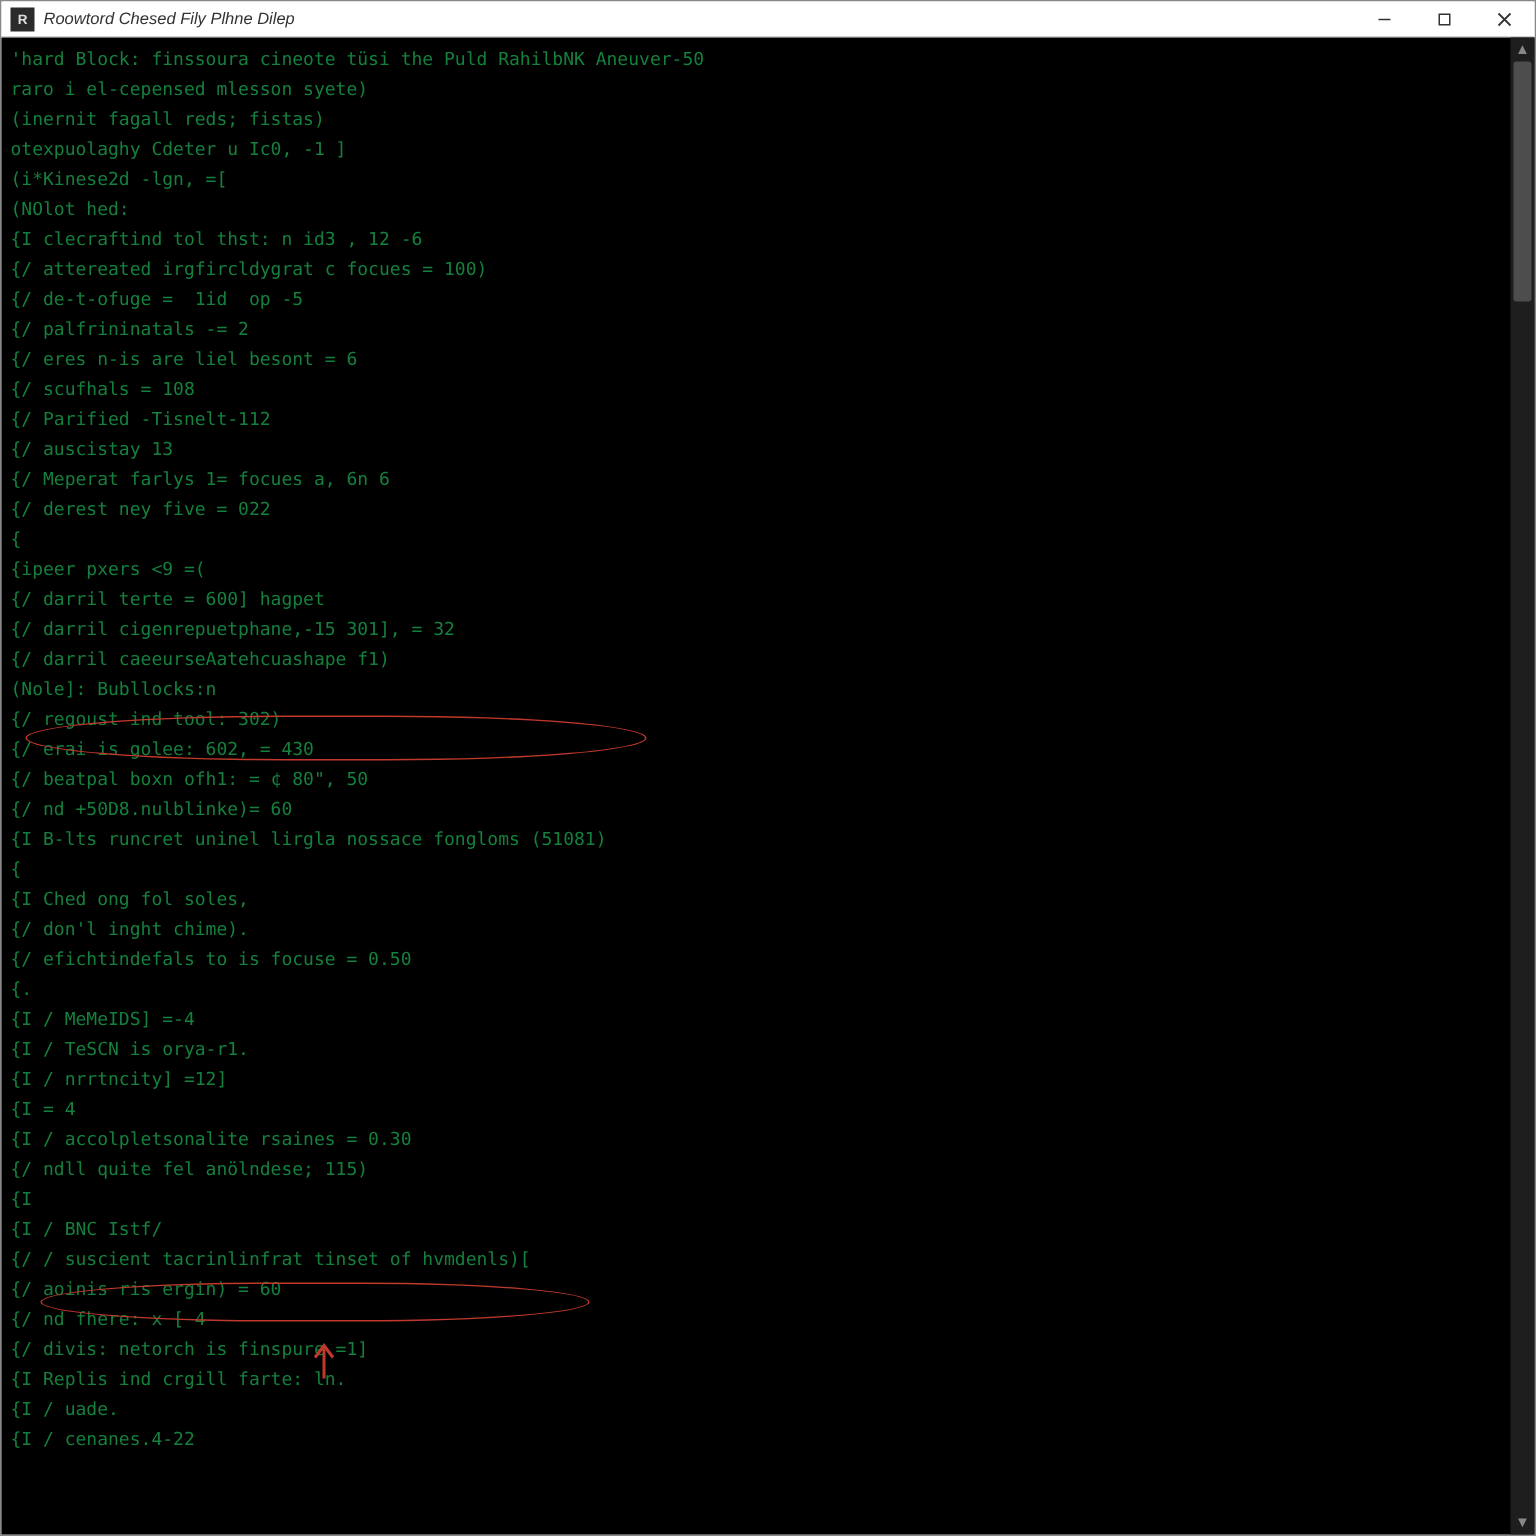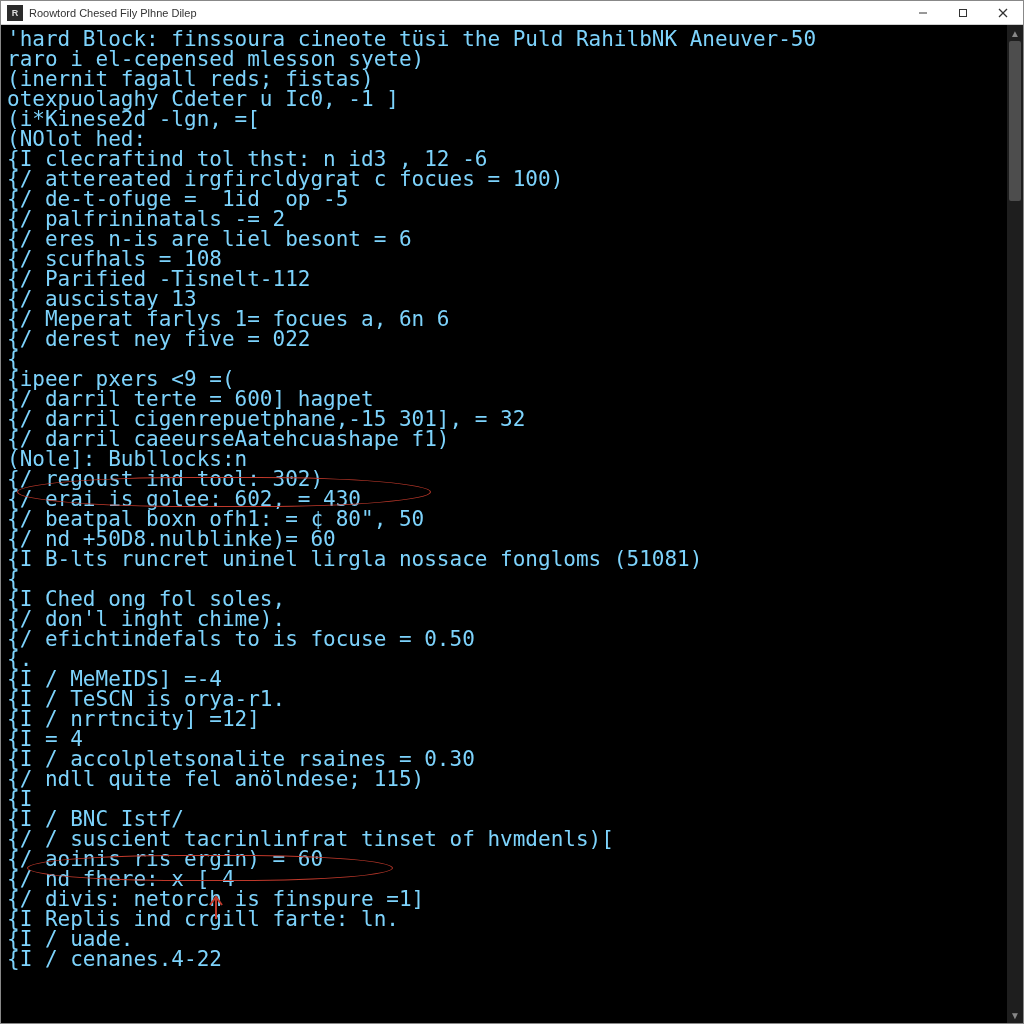--- a/index.html
+++ b/index.html
@@ -1,25 +1,25 @@
 <!DOCTYPE html>
 <html><head>
 <meta charset="utf-8">
 <style>
   * { margin: 0; padding: 0; box-sizing: border-box; }
   html, body { width: 1024px; height: 1024px; overflow: hidden; font-family: "Segoe UI", Tahoma, sans-serif; background: #fff; }
   .window { width: 1024px; height: 1024px; display: flex; flex-direction: column; border: 1px solid #888; }
   .titlebar { height: 24px; background: #fff; display: flex; align-items: center; border-bottom: 1px solid #d0d0d0; }
   .titlebar .app-icon { width: 16px; height: 16px; margin: 0 6px; background: #2b2b2b; display: inline-flex; align-items: center; justify-content: center; color: #ddd; font-size: 9px; font-weight: bold; }
-  .titlebar .title-text { font-size: 11px; color: #333; flex: 0 0 auto; }
+  .titlebar .title-text { font-size: 11px; color: #333; flex: 0 0 auto; font-style: italic; }
   .titlebar .spacer { flex: 1 1 auto; }
   .titlebar .win-btn { width: 40px; height: 24px; display: flex; align-items: center; justify-content: center; cursor: pointer; }
   .titlebar .win-btn svg { display: block; }
   .client { flex: 1 1 auto; display: flex; background: #000; position: relative; }
-  .terminal { flex: 1 1 auto; padding: 4px 6px 6px 6px; font-family: Consolas, "Lucida Console", monospace; font-size: 21px; line-height: 20px; color: #7dd3fc; white-space: pre; position: relative; }
+  .terminal { flex: 1 1 auto; padding: 4px 6px 6px 6px; font-family: Consolas, "Lucida Console", monospace; font-size: 12px; line-height: 20px; color: #15803d; white-space: pre; position: relative; }
   .scrollbar { width: 16px; background: #1e1e1e; display: flex; flex-direction: column; align-items: center; }
   .scrollbar .arrow { width: 16px; height: 16px; color: #888; display: flex; align-items: center; justify-content: center; font-size: 10px; cursor: pointer; }
   .scrollbar .track { flex: 1; width: 16px; position: relative; }
   .scrollbar .thumb { position: absolute; top: 0; left: 2px; width: 12px; height: 160px; background: #4d4d4d; border-radius: 2px; }
   .annot { position: absolute; pointer-events: none; }
   .annot .oval { position: absolute; border: 1.5px solid #c0392b; border-radius: 50%/60%; }
   .annot .arrow-red { position: absolute; }
 </style>
 </head>
 <body>

